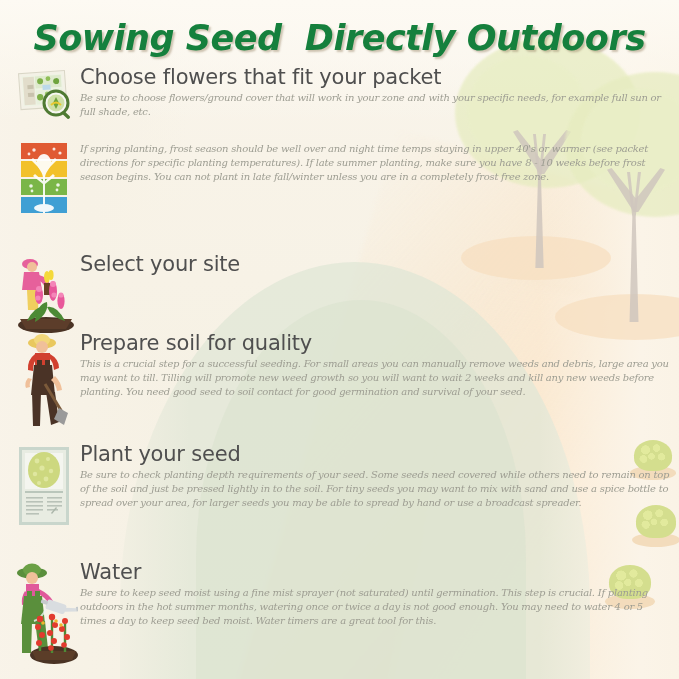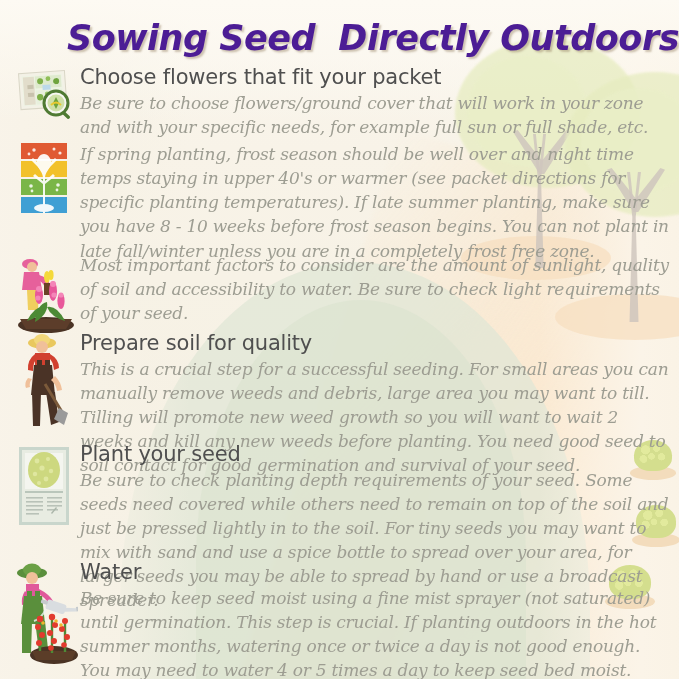--- a/index.html
+++ b/index.html
@@ -128,27 +128,27 @@
       radial-gradient(circle at 78% 60%, #e4ec9f 0 13%, rgba(0,0,0,0) 14%),
       radial-gradient(circle at 18% 70%, #e4ec9f 0 13%, rgba(0,0,0,0) 14%);
     opacity: .9;
   }
 
   
   .title {
     position: absolute;
     left: 0; top: 18px;
     width: 679px;
-    text-align: right;
+    text-align: center;
     font-family: "DejaVu Sans", sans-serif;
     font-size: 35px;
     font-weight: bold;
     font-style: italic;
     letter-spacing: -0.5px;
-    color: #4c1d95;
+    color: #15803d;
     text-shadow: 2px 2px 2px rgba(150,130,100,.45);
     white-space: pre;
   }
 
   
   .step {
     position: absolute;
     left: 10px;
     width: 660px;
     display: flex;
@@ -170,21 +170,21 @@
     font-size: 21px;
     font-weight: normal;
     color: #4f4f4f;
     line-height: 1.12;
     margin: 0 0 1px 0;
     letter-spacing: -0.2px;
   }
   .step-body {
     font-family: "DejaVu Serif", serif;
     font-style: italic;
-    font-size: 17px;
+    font-size: 10px;
     line-height: 1.42;
     color: #9d9d92;
     margin: 0;
     letter-spacing: -0.25px;
   }
 </style>
 </head>
 <body>
 
 <div id="poster">
@@ -326,21 +326,21 @@
         <g fill="#f486b8">
           <circle cx="26" cy="36" r="3"></circle>
             <circle cx="40" cy="31" r="3"></circle>
           <circle cx="48" cy="42" r="2.6"></circle>
           <circle cx="25" cy="45" r="2.6"></circle>
             <circle cx="41" cy="42" r="2.6"></circle>
         </g>
       </svg>
     </div>
     <div class="step-text">
-      <p class="step-body">Most important factors to consider are the amount of sunlight, quality of soil and accessibility to water. Be sure to check light  requirements of your seed.</p>
+      <p class="step-head">Select your site</p>
     </div>
   </div>
 
   <div class="step" style="top:332px;">
     <div class="step-icon">
       <svg width="58" height="100" viewBox="0 0 58 100" aria-hidden="true">
         <ellipse cx="27" cy="11" rx="14" ry="5.5" fill="#e9c85e"></ellipse>
         <ellipse cx="27" cy="8" rx="8" ry="6" fill="#f2d77a"></ellipse>
         <circle cx="27" cy="15" r="6" fill="#f0c09a"></circle>
         <path d="M20 21 h15 v16 h-15 z" fill="#d1402f"></path>

